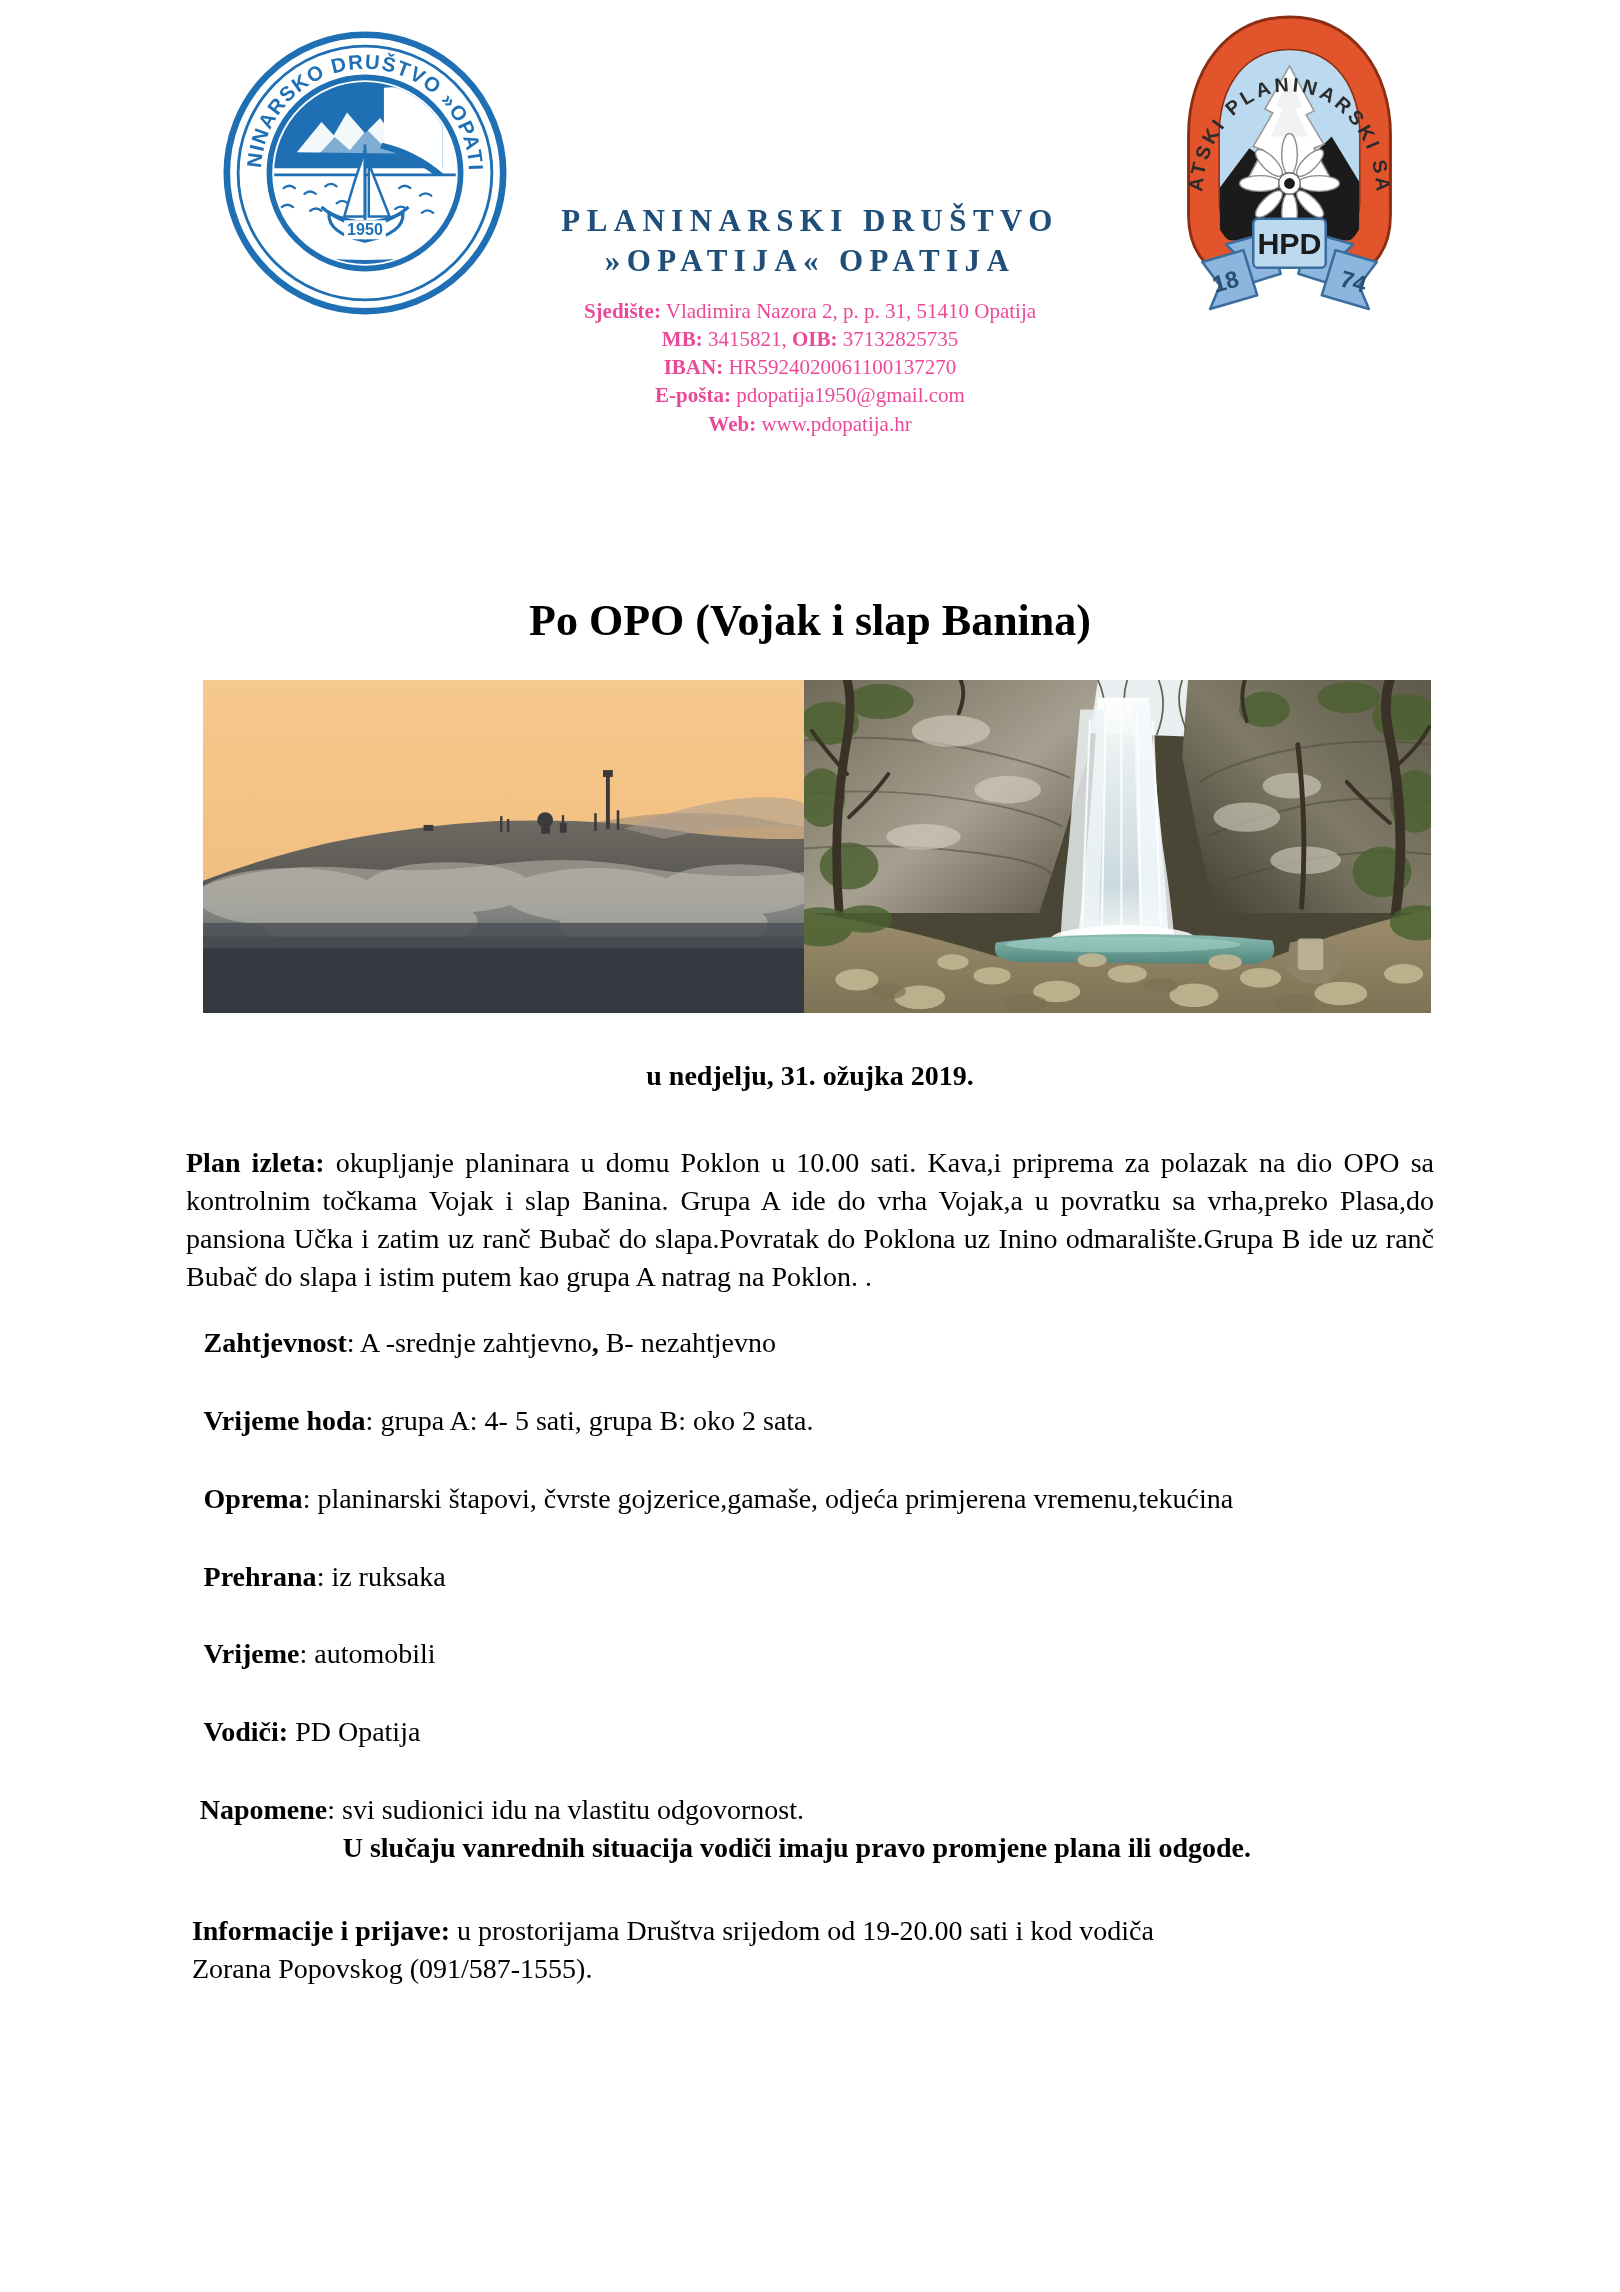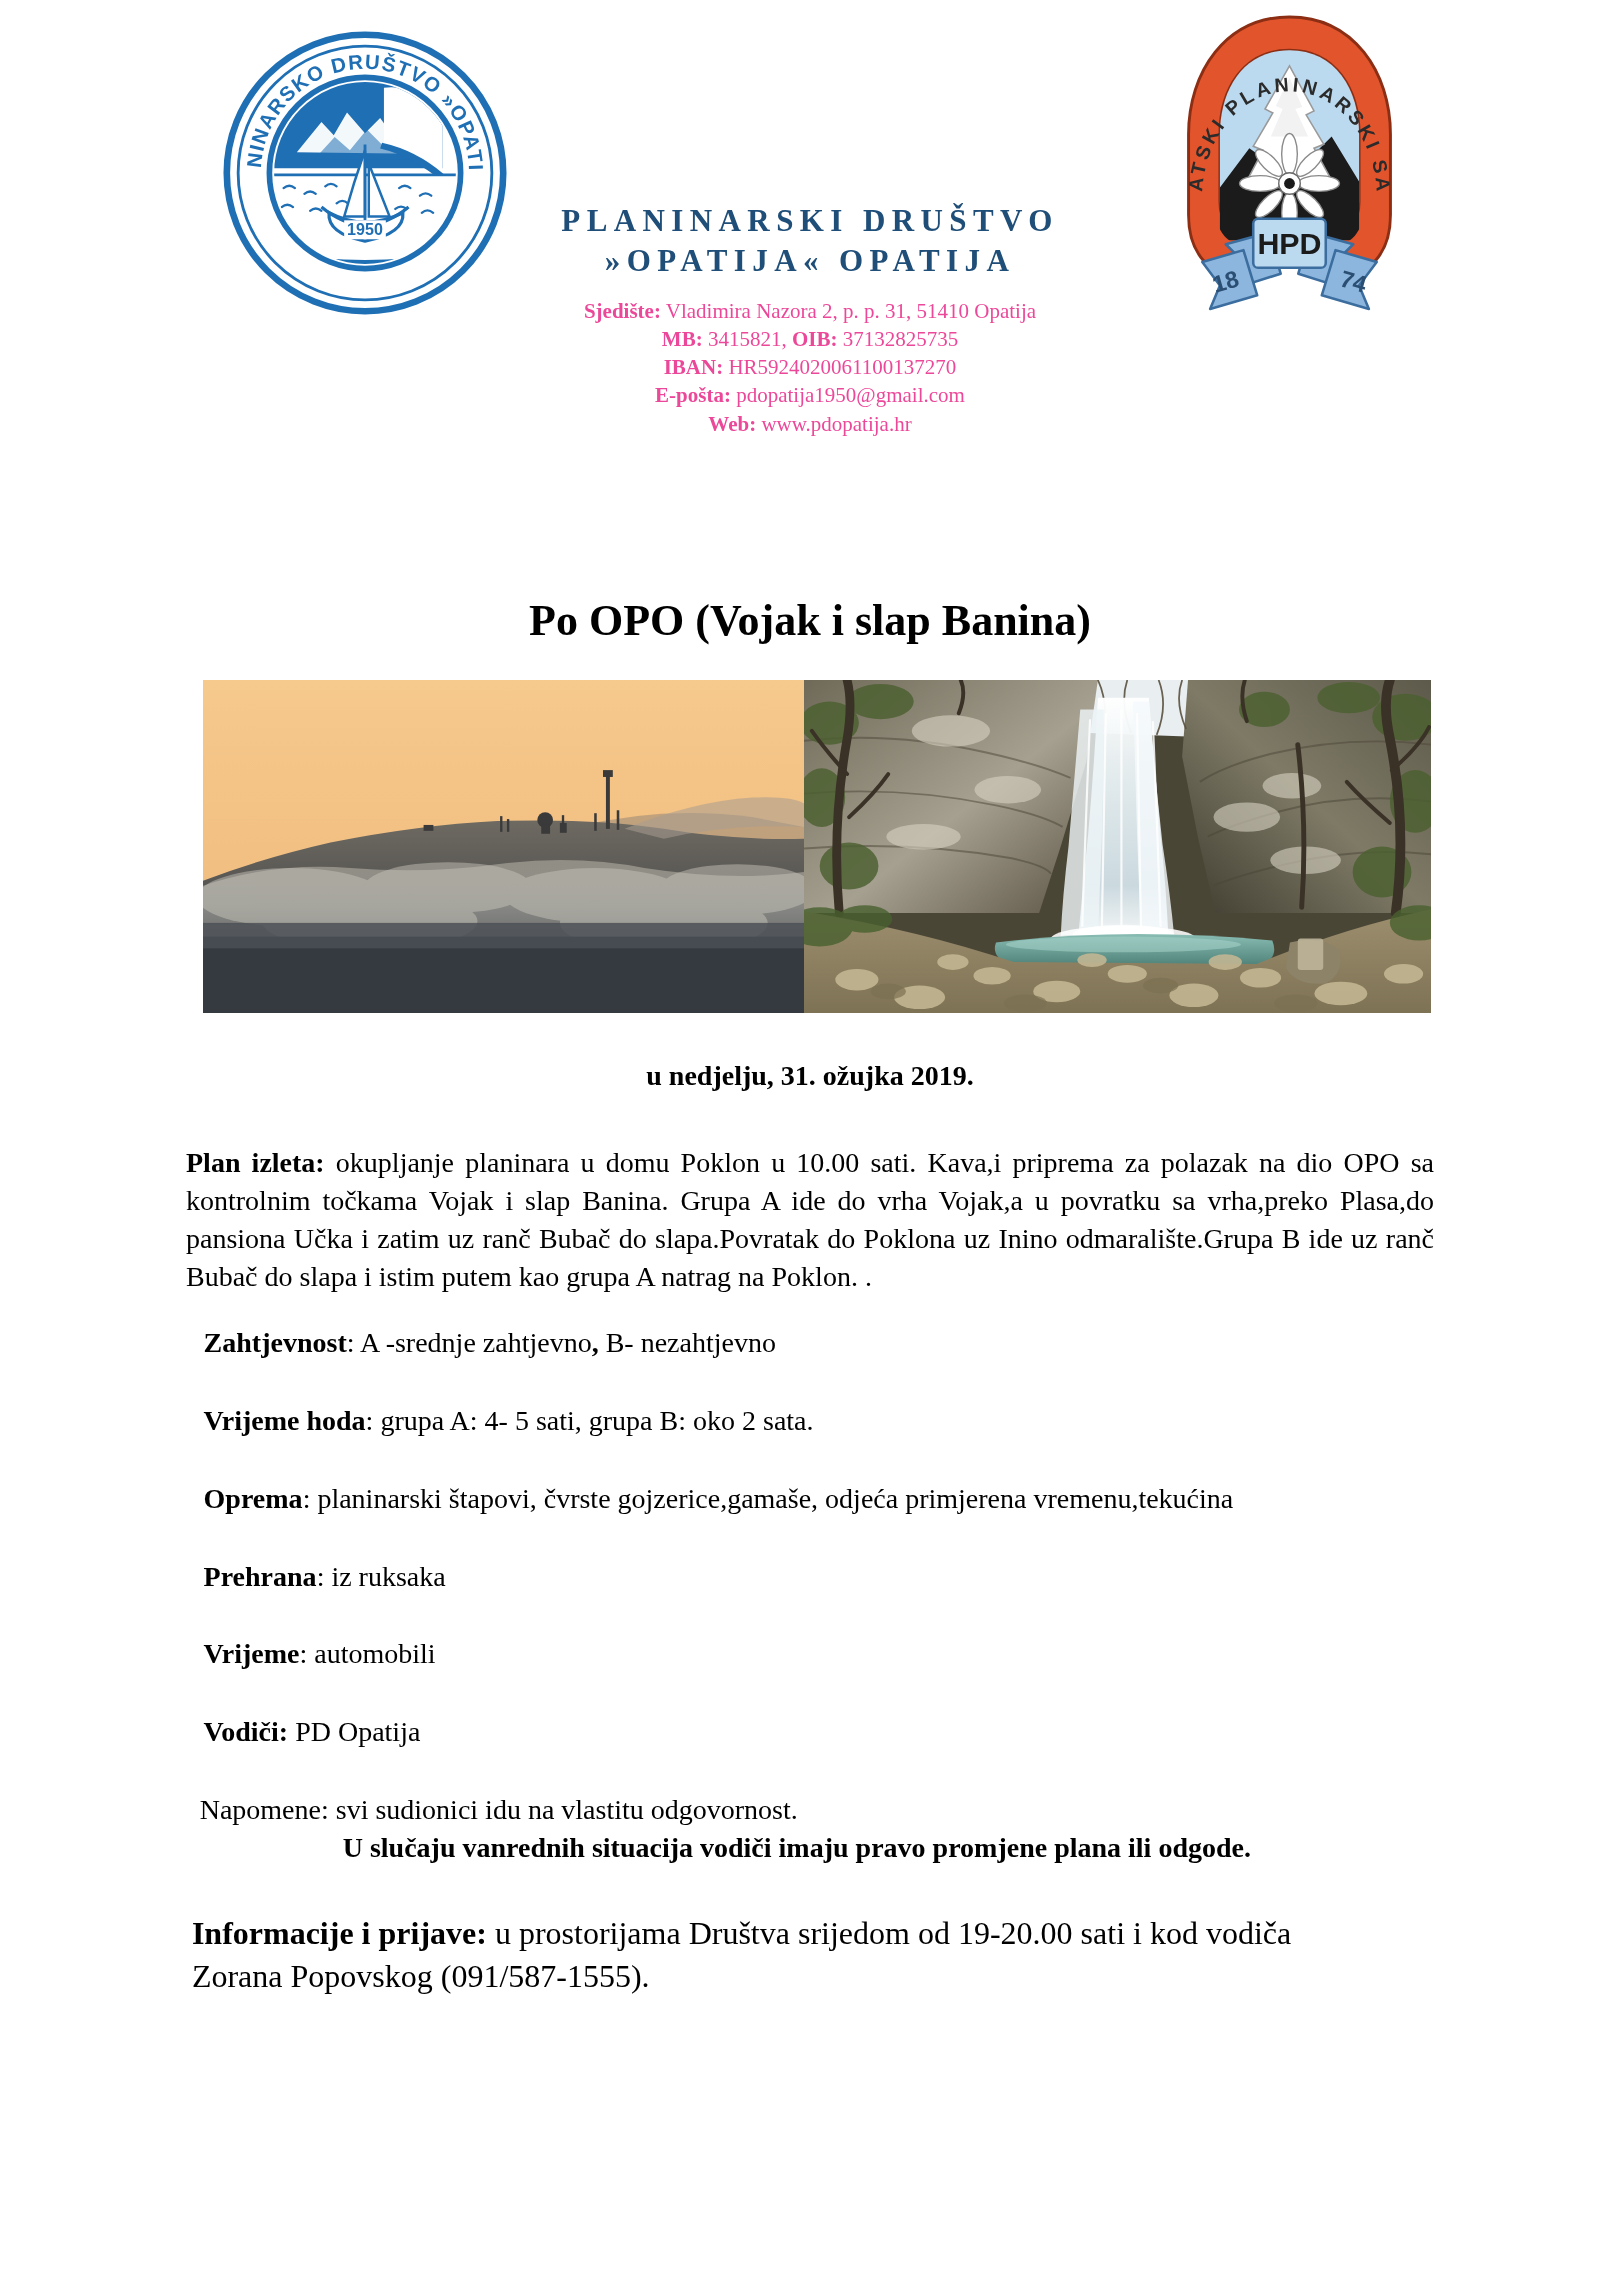--- a/index.html
+++ b/index.html
@@ -132,28 +132,28 @@
   }
   .field b { font-weight: bold; }
   .field-sep { font-weight: normal; }
 
   .notes {
     font-size: 28px;
     line-height: 1.35;
     padding-left: 13.7px;
     margin-bottom: 45px;
   }
-  .notes b { font-weight: normal; }
+  .notes b { font-weight: bold; }
   .notes-second {
     display: block;
     padding-left: 143px;
     font-weight: bold;
   }
   .info {
-    font-size: 32px;
+    font-size: 28px;
     line-height: 1.36;
     padding-left: 5.9px;
   }
   .info b { font-weight: bold; }
   .info-second { display: block; padding-left: 0; }
 </style>
 </head>
 <body>
 
 <div class="page">

